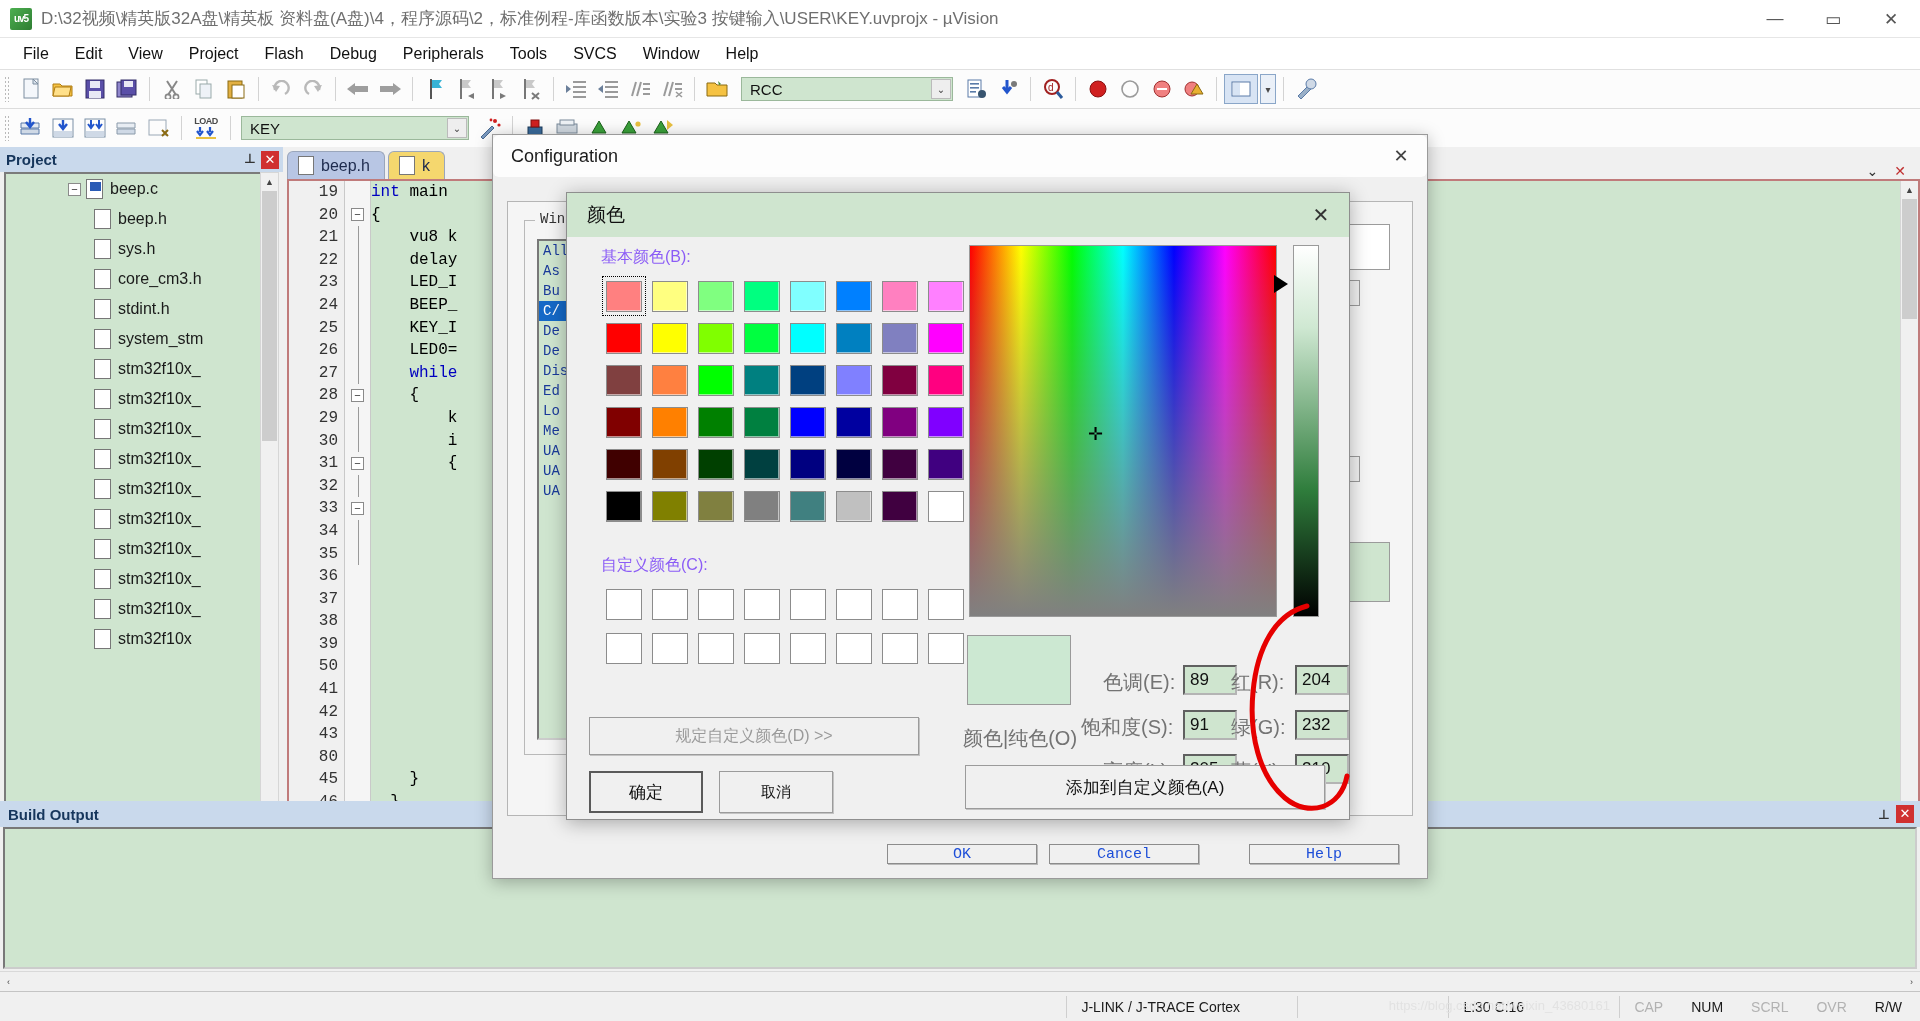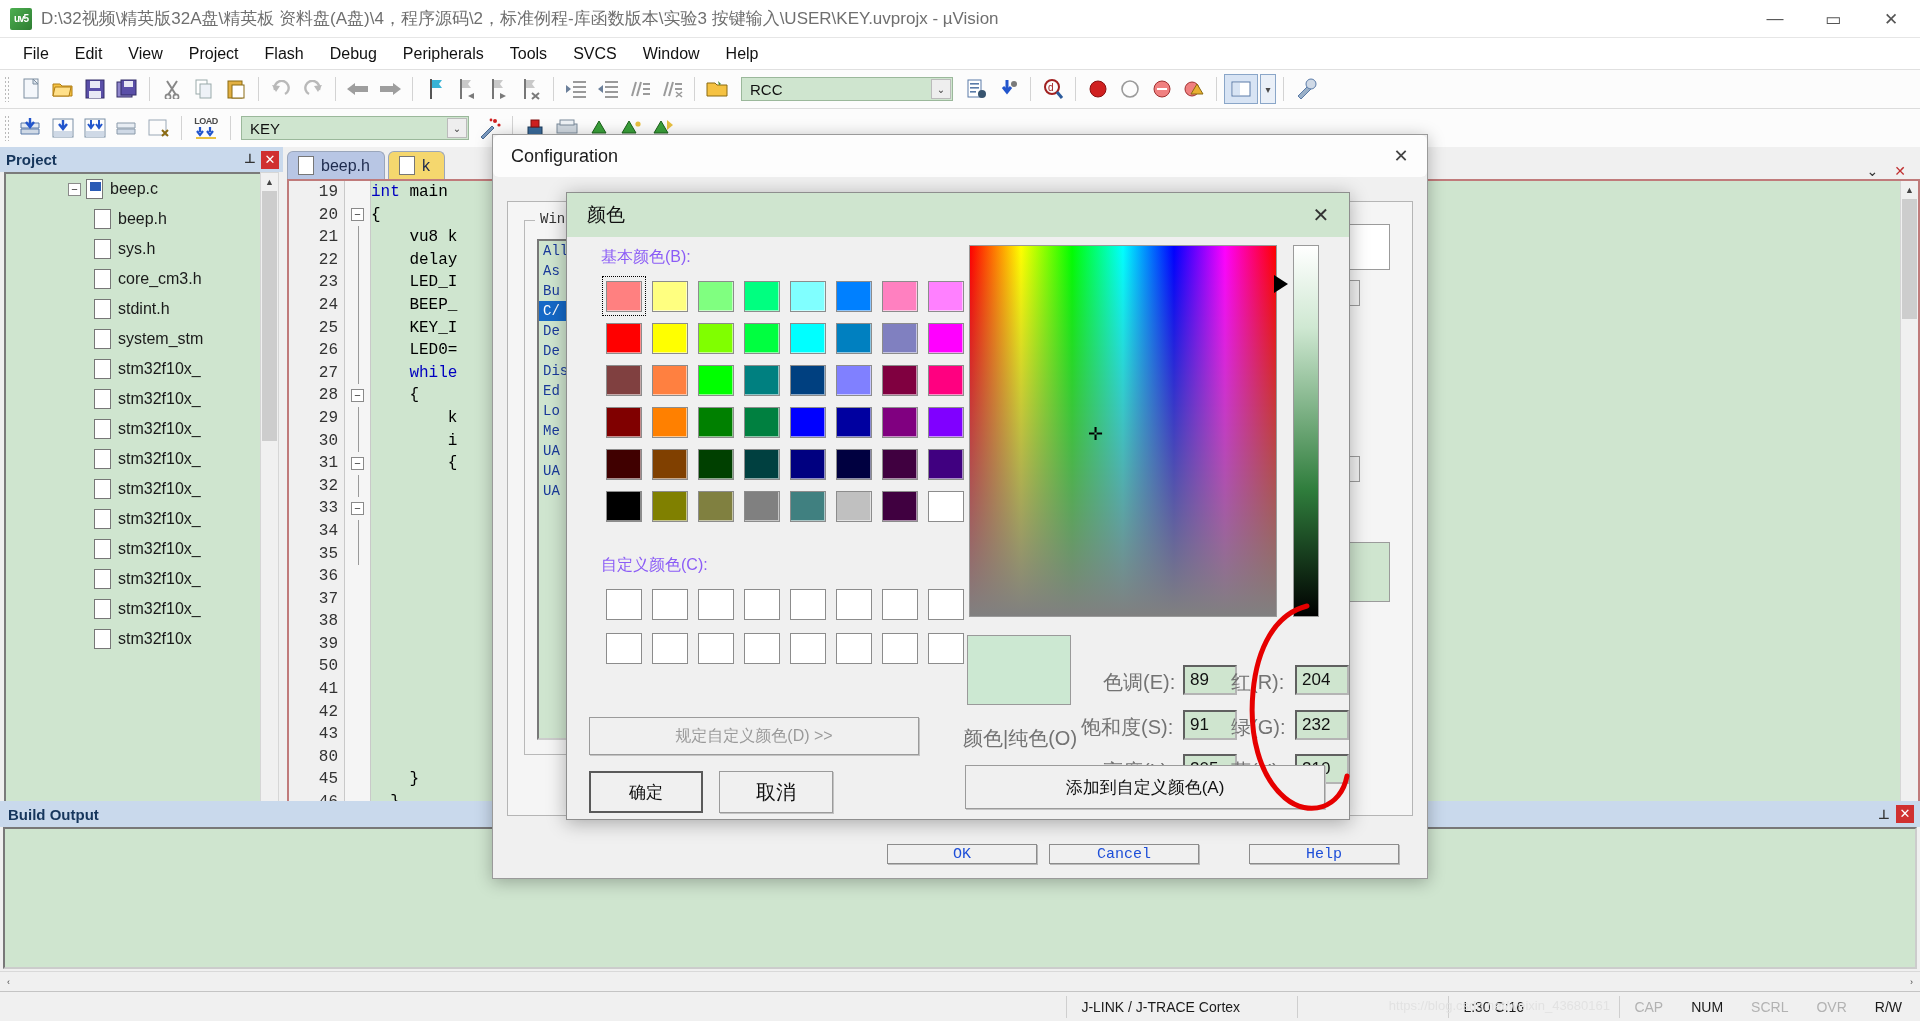--- a/index.html
+++ b/index.html
@@ -181,21 +181,21 @@
             background:linear-gradient(to bottom,#ffffff,#cfe8d2 22%,#2f7d3c 66%,#000000); }
   #lumarrow { position:absolute;left:707px;top:38px;width:0;height:0;border-top:9px solid transparent;border-bottom:9px solid transparent;border-left:14px solid #000; }
   #preview { position:absolute;left:400px;top:398px;width:104px;height:70px;background:#cce8d2;border:1px solid #9a9a9a; }
   .fld { position:absolute;width:54px;height:30px;background:#cfe5cf;border:2px inset #b4b4b4;font-size:17px;line-height:26px;padding-left:5px;color:#111; }
   .flabel { position:absolute;font-size:20px;color:#737373;white-space:nowrap; }
   #btn-define { position:absolute;left:22px;top:480px;width:330px;height:38px;border:1px solid #9b9b9b;background:#f0f0f0;
                 display:flex;align-items:center;justify-content:center;font-size:16px;color:#9a9a9a;box-shadow:1px 1px 0 #c3c3c3; }
   #btn-ok2 { position:absolute;left:22px;top:534px;width:114px;height:42px;border:2px solid #5a5a5a;background:#f0f0f0;
              display:flex;align-items:center;justify-content:center;font-size:17px;color:#111; }
   #btn-cancel2 { position:absolute;left:152px;top:534px;width:114px;height:42px;border:1px solid #9b9b9b;background:#f0f0f0;
-             display:flex;align-items:center;justify-content:center;font-size:20px;color:#111;box-shadow:1px 1px 0 #c3c3c3; }
+             display:flex;align-items:center;justify-content:center;font-size:15px;color:#111;box-shadow:1px 1px 0 #c3c3c3; }
   #btn-addcustom { position:absolute;left:398px;top:528px;width:360px;height:44px;border:1px solid #9b9b9b;background:#f0f0f0;
              display:flex;align-items:center;justify-content:center;font-size:17px;color:#111;box-shadow:1px 1px 0 #c3c3c3; }
   #red-circle { position:absolute;left:1245px;top:600px;width:108px;height:215px;pointer-events:none; }
 </style>
 </head>
 <body>
 
 <div id="titlebar">
   <div id="app-logo">uv5</div>
   <div id="title-text">D:\32视频\精英版32A盘\精英板 资料盘(A盘)\4，程序源码\2，标准例程-库函数版本\实验3 按键输入\USER\KEY.uvprojx - µVision</div>

